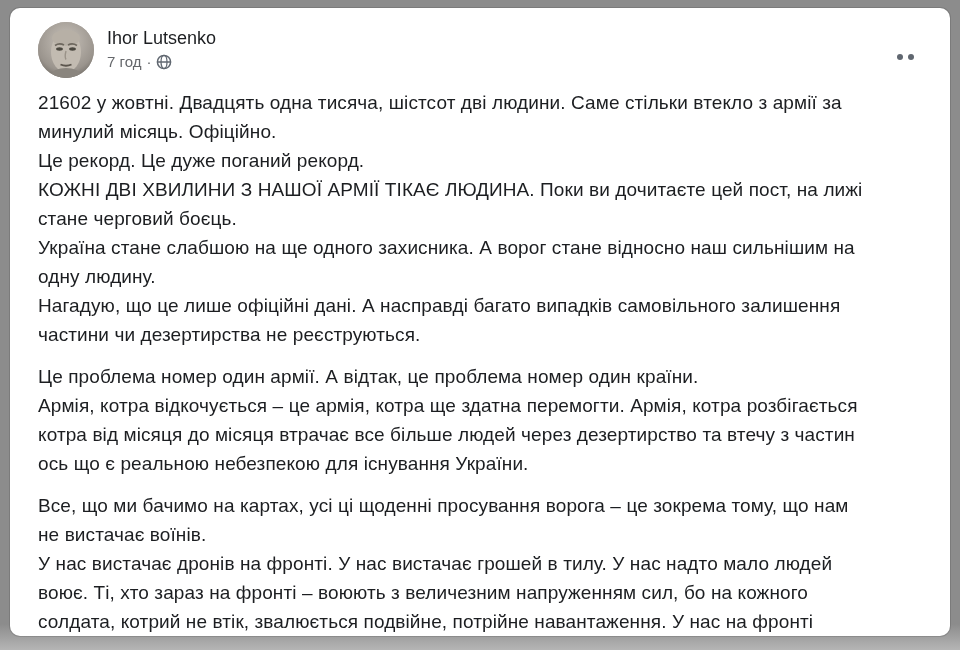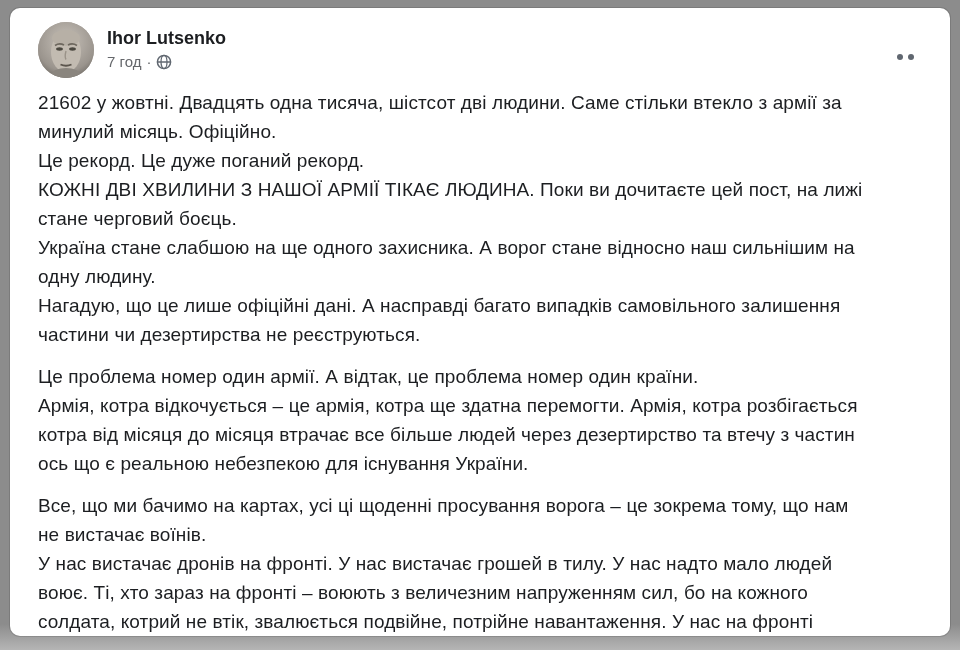--- a/index.html
+++ b/index.html
@@ -45,21 +45,21 @@
     flex: 0 0 56px;
     cursor: pointer;
     background: #aaa49d;
   }
   .avatar svg { display: block; }
   .header-text {
     margin-left: 13px;
     padding-top: 5px;
   }
   .author {
-    font-weight: bold;
+    font-weight: normal;
     font-size: 18px;
     color: #1c1e21;
     line-height: 22px;
     cursor: pointer;
   }
   .meta {
     display: flex;
     align-items: center;
     gap: 5px;
     margin-top: 3px;

